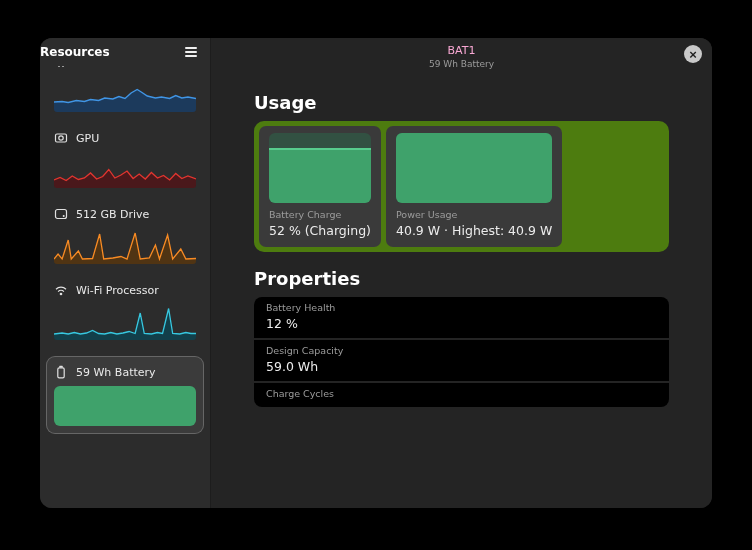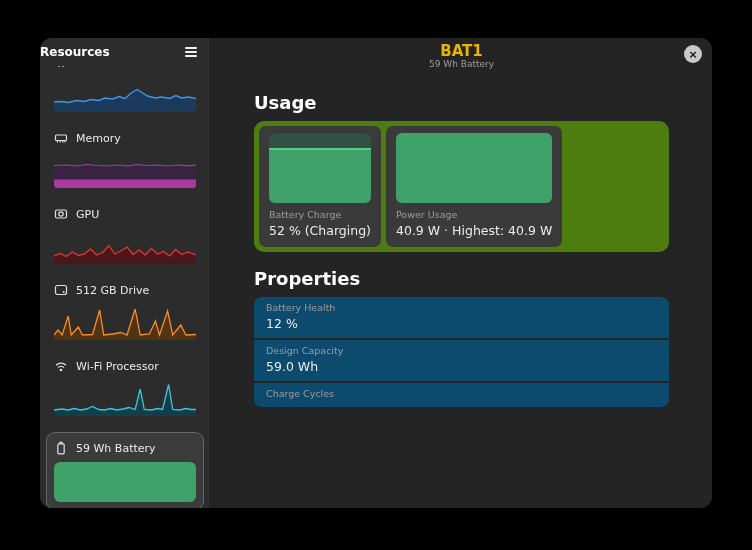--- a/index.html
+++ b/index.html
@@ -26,37 +26,37 @@
   .chart-memory rect{fill:#aa3a9f;}
   .chart-gpu polygon{fill:#4a181b;} .chart-gpu polyline{fill:none;stroke:#e2352f;stroke-width:1.3;}
   .chart-drive polygon{fill:#503413;} .chart-drive polyline{fill:none;stroke:#f88b24;stroke-width:1.3;}
   .chart-wifi polygon{fill:#123f4a;} .chart-wifi polyline{fill:none;stroke:#37c8e0;stroke-width:1.3;}
   .side-item.selected{background:#3b3b3b;border:1px solid rgba(255,255,255,.22);border-radius:9px;
     padding:5px 7px 7px;margin-left:-8px;margin-right:-8px;margin-top:12px;}
   .battery-block{height:40px;border-radius:6px;background:#3fa26b;}
   
   .main{flex:1;display:flex;flex-direction:column;position:relative;background:#242424;min-width:0;}
   .main-header{height:34px;flex:none;text-align:center;padding-top:6px;position:relative;}
-  .main-title{font-size:15px;font-weight:bold;color:#eab308;line-height:14px;}
+  .main-title{font-size:11px;font-weight:normal;color:#f9a8d4;line-height:14px;}
   .main-subtitle{font-size:9px;color:#9b9b9b;line-height:12px;}
   .close-btn{position:absolute;right:10px;top:7px;width:18px;height:18px;border-radius:50%;
     background:#c9c9c9;border:0;color:#1f1f1f;font-size:13px;font-weight:bold;line-height:17px;
     text-align:center;padding:0;cursor:pointer;}
   .content{flex:1;padding:14px 43px 0;overflow:hidden;}
   .content h2{font-size:18px;font-weight:bold;color:#fff;margin:0 0 8px;}
   .content h2 + .usage-card{margin-bottom:0;}
   .h2-props{margin-top:16px !important;}
   .usage-card{background:#4d7c0f;border-radius:10px;padding:5px;display:flex;gap:5px;}
   .tile{background:#3a3a3a;border-radius:7px;padding:7px 10px 8px;}
   .gauge{height:70px;border-radius:6px;background:#325142;position:relative;overflow:hidden;margin-bottom:6px;}
   .gauge-fill{position:absolute;left:0;right:0;bottom:0;background:#3fa26b;border-top:2px solid #57cd8d;}
   .tile-label{font-size:9.5px;color:#9c9c9c;margin-top:2px;line-height:12px;}
   .tile-value{font-size:12.5px;color:#ececec;margin-top:2px;line-height:16px;}
   .props{border-radius:8px;overflow:hidden;display:flex;flex-direction:column;gap:2px;}
-  .prop-row{background:#0c4a6e;padding:5px 12px 7px;}
+  .prop-row{background:#000000;padding:5px 12px 7px;}
   .prop-label{font-size:9.5px;color:#9c9c9c;line-height:12px;}
   .prop-value{font-size:12.5px;color:#ececec;margin-top:2px;line-height:15px;}
   .icon-stroke{fill:none;stroke:#f0f0f0;stroke-width:1.2;}
 </style>
 </head>
 <body>
 
 <div class="window">
 
   <aside class="sidebar">
@@ -80,34 +80,20 @@
             <path class="icon-stroke" d="M5 3.5V2 M9 3.5V2 M5 12v-1.5 M9 12v-1.5 M3.5 5H2 M3.5 9H2 M12 5h-1.5 M12 9h-1.5"></path>
           </svg>
           <span>Processor</span>
         </div>
         <svg class="spark chart-processor" viewBox="0 0 140 36" preserveAspectRatio="none">
           <polygon points="0,26 8,25.5 14,26.5 22,24.5 30,25.5 36,23.5 44,24.5 50,22 58,23 64,20.5 70,22.5 76,17 82,13.5 86,16 92,20 100,22 106,21 114,22.5 120,19.5 126,22 132,21 140,22.5 140,36 0,36"></polygon>
           <polyline points="0,26 8,25.5 14,26.5 22,24.5 30,25.5 36,23.5 44,24.5 50,22 58,23 64,20.5 70,22.5 76,17 82,13.5 86,16 92,20 100,22 106,21 114,22.5 120,19.5 126,22 132,21 140,22.5"></polyline>
         </svg>
       </div>
 
-      <div class="side-item">
-        <div class="side-label-row">
-          <svg width="14" height="14" viewBox="0 0 14 14">
-            <rect class="icon-stroke" x="1.5" y="4" width="11" height="5.5" rx="1"></rect>
-            <path class="icon-stroke" d="M3.5 9.5v2 M6.2 9.5v2 M8.9 9.5v2 M11 9.5v2"></path>
-          </svg>
-          <span>Memory</span>
-        </div>
-        <svg class="spark chart-memory" viewBox="0 0 140 36" preserveAspectRatio="none">
-          <polygon points="0,13.5 12,13 22,14 32,12.5 42,13.5 52,14 62,13 72,14 82,12.5 92,13.5 102,13 112,14 122,13 132,13.8 140,13.2 140,36 0,36"></polygon>
-          <polyline points="0,13.5 12,13 22,14 32,12.5 42,13.5 52,14 62,13 72,14 82,12.5 92,13.5 102,13 112,14 122,13 132,13.8 140,13.2"></polyline>
-          <rect x="0" y="27.5" width="140" height="8.5"></rect>
-        </svg>
-      </div>
 
       <div class="side-item">
         <div class="side-label-row">
           <svg width="14" height="14" viewBox="0 0 14 14">
             <rect class="icon-stroke" x="1.5" y="3" width="11" height="8" rx="1.5"></rect>
             <circle class="icon-stroke" cx="7" cy="7" r="2.2"></circle>
           </svg>
           <span>GPU</span>
         </div>
         <svg class="spark chart-gpu" viewBox="0 0 140 36" preserveAspectRatio="none">

